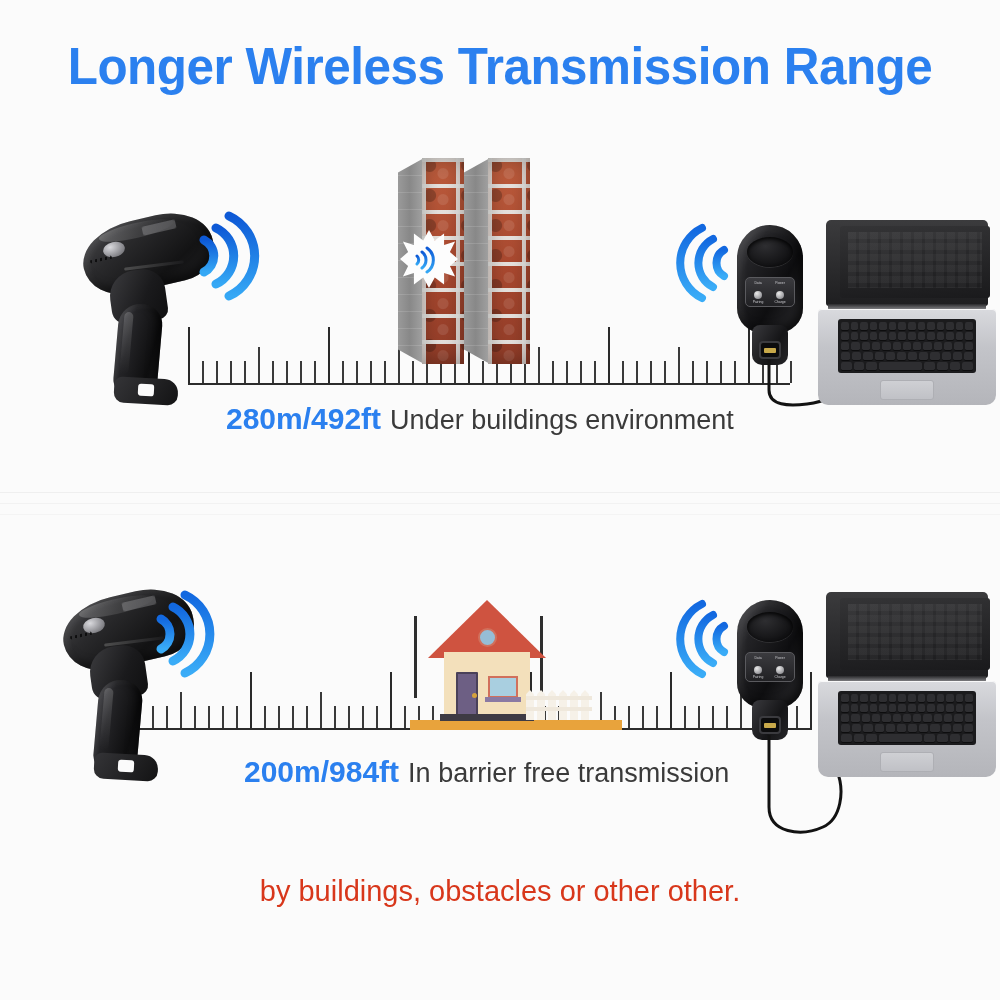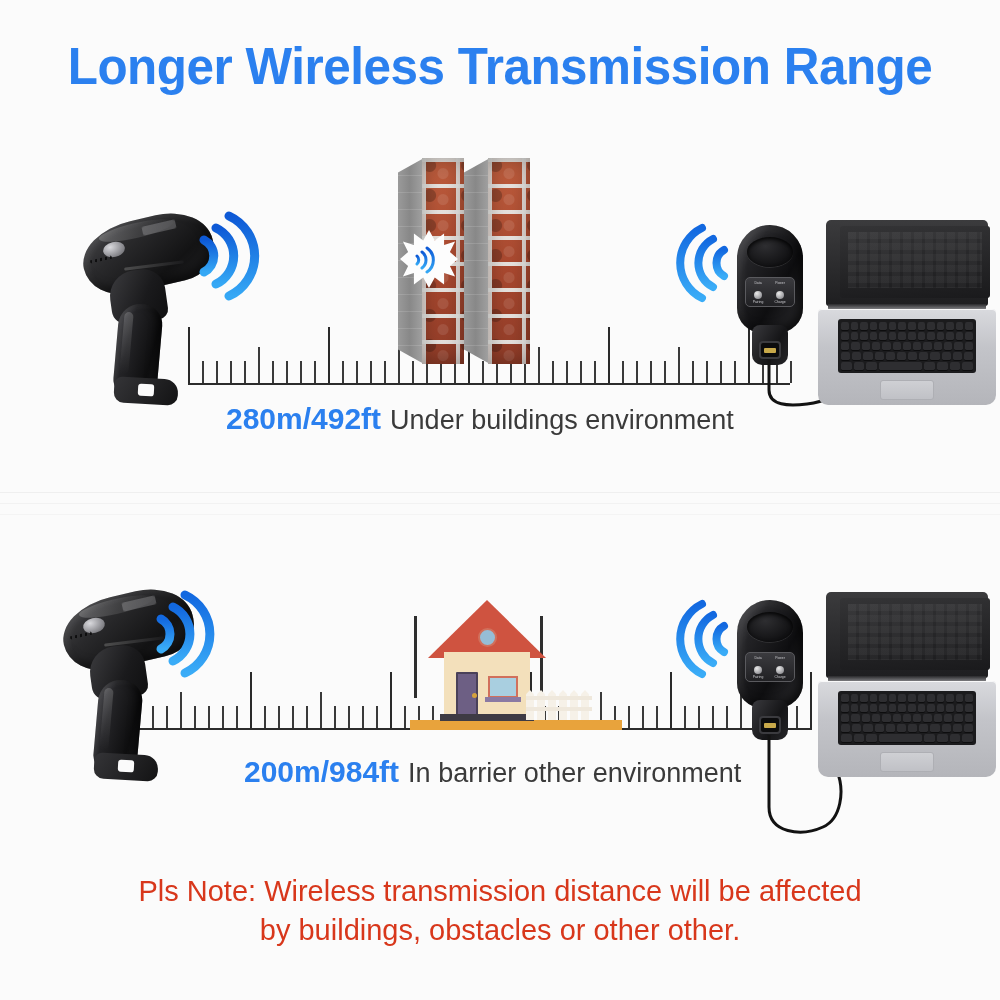--- a/index.html
+++ b/index.html
@@ -850,22 +850,21 @@
             <i class="lt-key"></i>
             <i class="lt-key"></i>
             <i class="lt-key"></i>
             <i class="lt-key"></i>
         </div>
       </div>
       <div class="lt-trackpad"></div>
     </div>
 
     <div class="caption" style="left:244px; top:235px;">
-      <span class="dist">200m/984ft</span><span class="desc">In barrier other environment</span>
+      <span class="dist">200m/984ft</span><span class="desc">In barrier free transmission</span>
     </div>
   </div>
 
   <div class="note">
-    <div>Pls Note: Wireless transmission distance will be affected</div>
     <div>by buildings, obstacles or other other.</div>
   </div>
 
 </div>
 
 </body></html>

